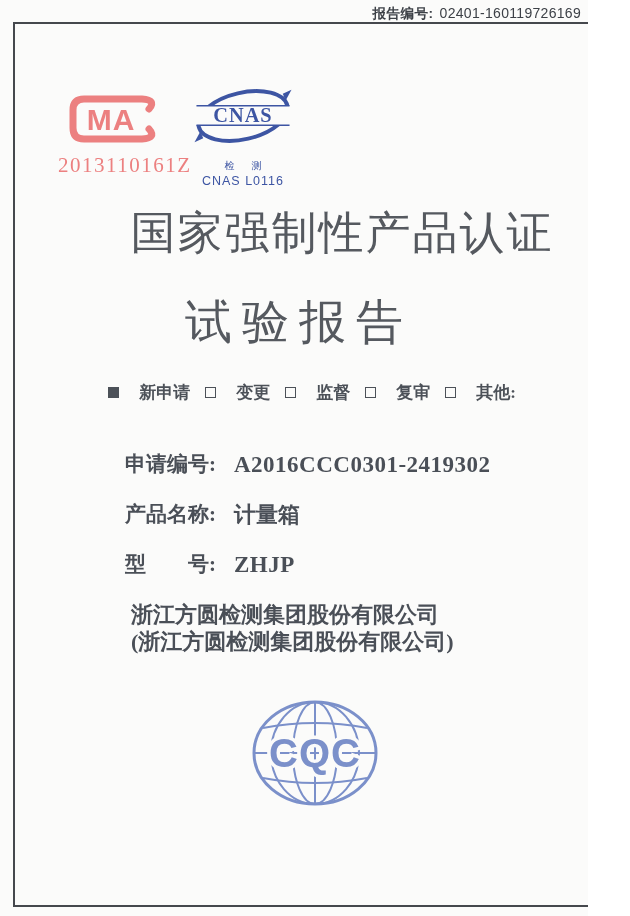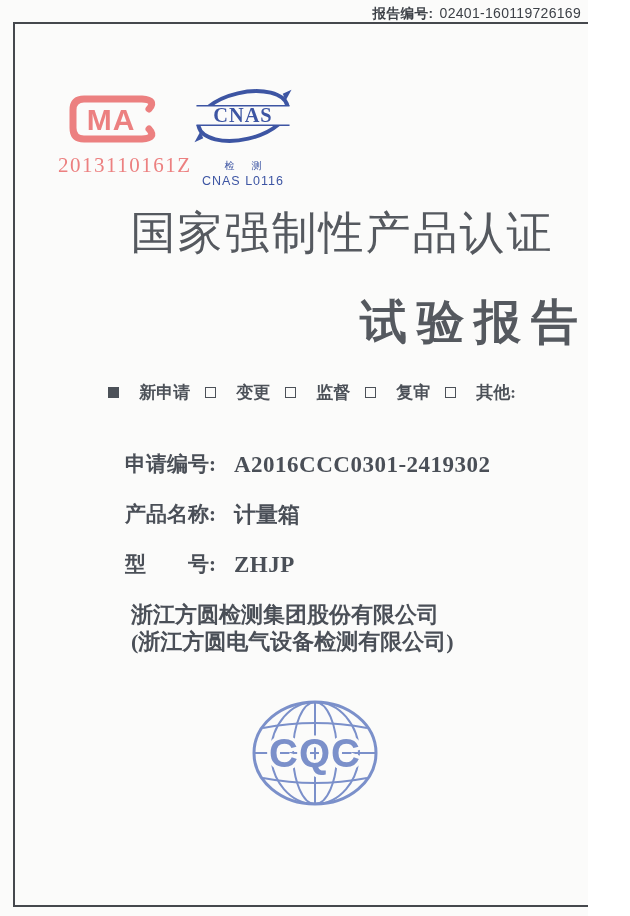--- a/index.html
+++ b/index.html
@@ -24,23 +24,23 @@
   .cma-number{margin-top:1px;font-size:21px;color:#ec8080;letter-spacing:1.5px;}
   .cnas-block{position:absolute;left:188px;top:84px;width:110px;text-align:center;}
   .cnas-sub1{margin-top:7px;font-size:10px;letter-spacing:7px;padding-left:7px;color:#3d55a3;font-family:"Liberation Sans",sans-serif;}
   .cnas-sub2{margin-top:1px;font-size:12.5px;letter-spacing:1px;color:#3d55a3;font-family:"Liberation Sans",sans-serif;}
   
   .title1{
     position:absolute;left:0;top:203px;width:100%;text-align:center;
     font-size:45px;letter-spacing:2px;color:#55595f;font-weight:500;padding-left:48px;
   }
   .title2{
-    position:absolute;left:0;top:291px;width:100%;text-align:right;
+    position:absolute;left:0;top:291px;width:100%;text-align:center;
     font-size:47px;letter-spacing:10px;padding-left:10px;box-sizing:border-box;
-    color:#55595f;font-weight:700;
+    color:#55595f;font-weight:400;
   }
   
   .cb-row{
     position:absolute;left:13px;top:381px;width:598px;
     display:flex;justify-content:center;align-items:center;gap:15px;
     font-size:17px;color:#4c5158;font-weight:600;
   }
   .cb-item{display:flex;align-items:center;gap:20px;}
   .cb-box{width:11px;height:11px;border:1.6px solid #4c5158;display:inline-block;box-sizing:border-box;}
   .cb-box.filled{background:#4c5158;}
@@ -132,21 +132,21 @@
       </div>
       <div class="field-row" style="top: 551px;">
         <span class="f-label">型　　号: </span>
         <span class="f-values">
           <span class="f-value latin">ZHJP</span>
         </span>
       </div>
       <div class="field-row" style="top: 601px;">
         <span class="f-values">
           <span class="f-value">浙江方圆检测集团股份有限公司</span>
-          <span class="f-value">(浙江方圆电气设备检测有限公司)</span>
+          <span class="f-value">(浙江方圆检测集团股份有限公司)</span>
         </span>
       </div>
     </div>
 
   <div style="position:absolute;left:250px;top:698px;width:130px;text-align:center;">
     <svg width="130" height="110" viewBox="0 0 130 110">
       <g fill="none" stroke="#7b90ca">
         <ellipse cx="65" cy="55" rx="61" ry="51" stroke-width="3"></ellipse>
         <ellipse cx="65" cy="55" rx="44" ry="51" stroke-width="2"></ellipse>
         <ellipse cx="65" cy="55" rx="22" ry="51" stroke-width="2"></ellipse>

